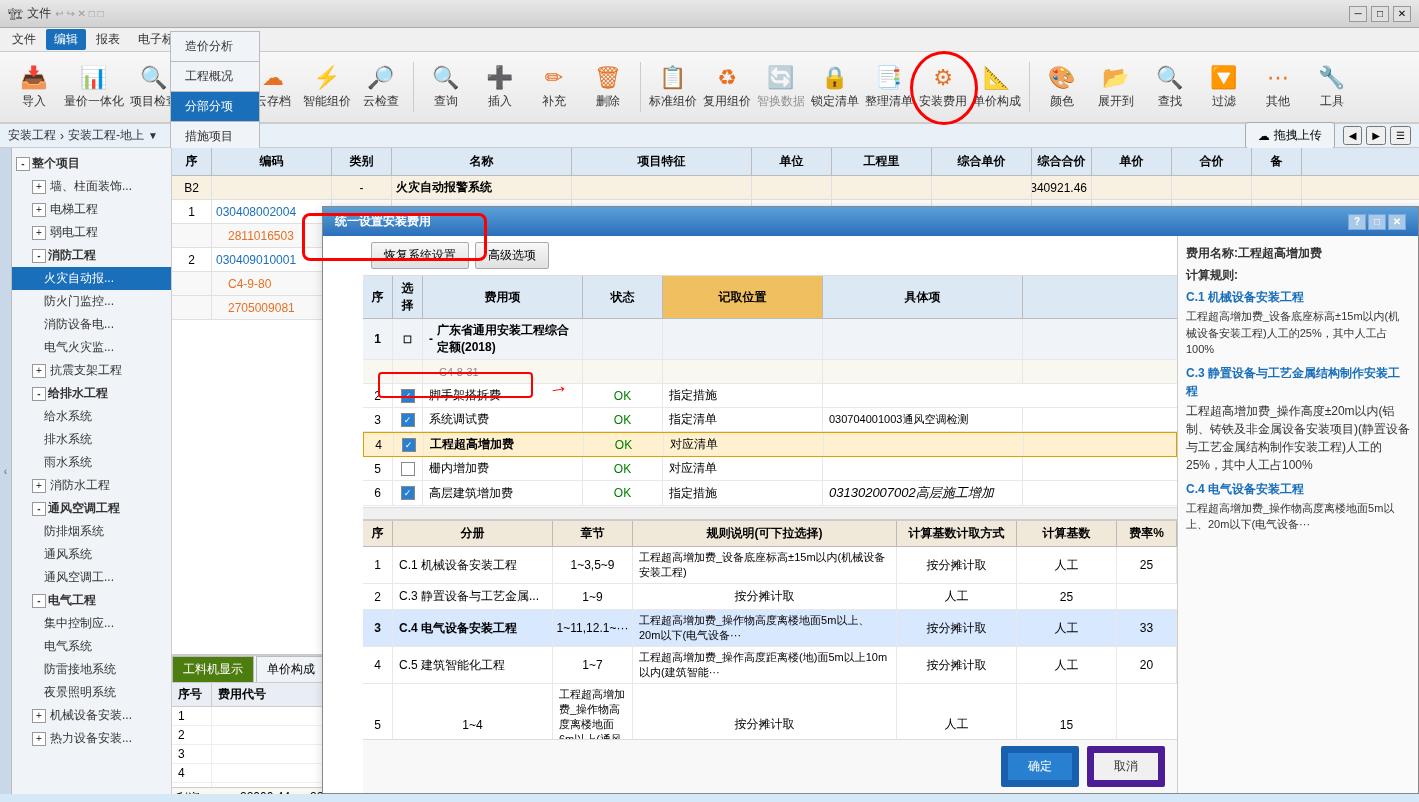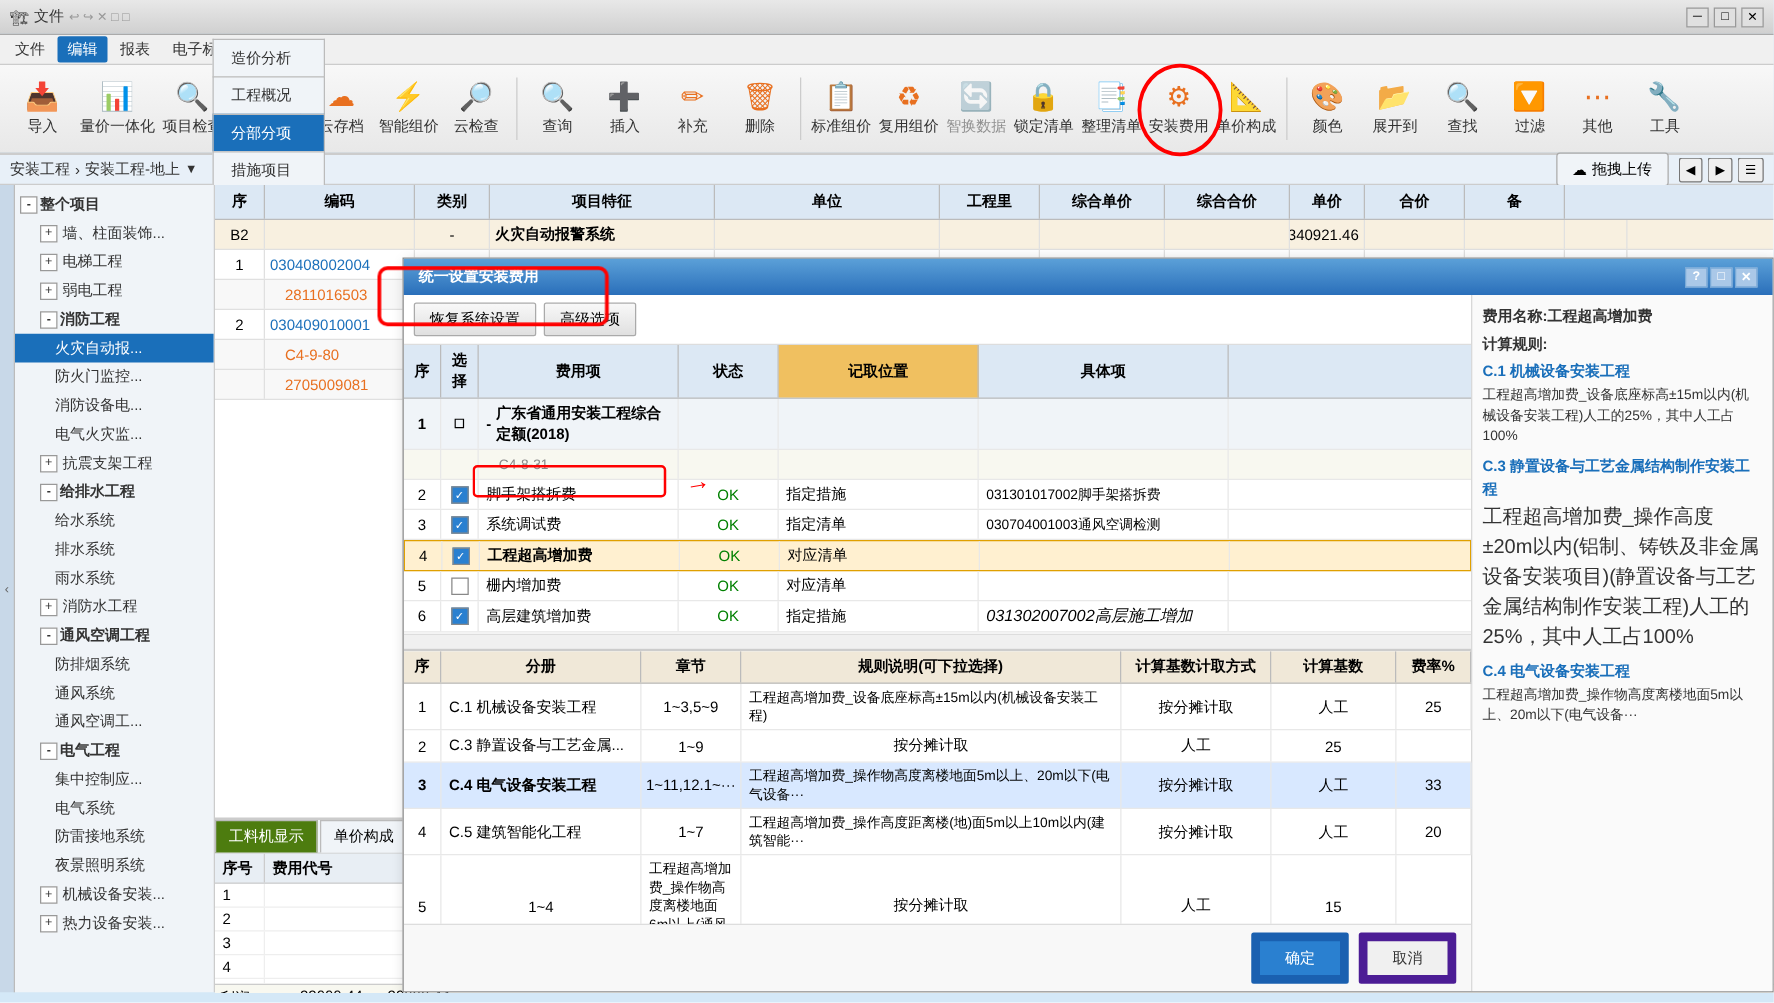--- a/index.html
+++ b/index.html
@@ -181,21 +181,21 @@
       padding: 6px 12px;
       font-size: 13px;
       font-weight: bold;
       display: flex;
       align-items: center;
       justify-content: space-between;
       flex-shrink: 0;
     }
     .dialog-title-btns { display: flex; gap: 2px; }
     .dialog-title-btn { width: 18px; height: 16px; background: #aac8e8; border: 1px solid #7aaad8; cursor: pointer; font-size: 10px; display: flex; align-items: center; justify-content: center; color: white; }
-    .dialog-content { display: flex; flex: 1; overflow: hidden; }
+    .dialog-content { display: flex; flex: 1; overflow: hidden; padding-left: 40px; }
     .dialog-left { flex: 1; display: flex; flex-direction: column; overflow: hidden; border-right: 1px solid #ccc; }
     .dialog-right { width: 240px; padding: 8px; font-size: 11px; color: #333; overflow-y: auto; line-height: 1.5; background: #fafafa; }
 
     .dialog-toolbar { padding: 6px 8px; display: flex; gap: 6px; border-bottom: 1px solid #ddd; flex-shrink: 0; }
     .dialog-toolbar-btn {
       padding: 4px 12px;
       background: linear-gradient(to bottom, #f8f8f8, #e0e0e0);
       border: 1px solid #aaa;
       cursor: pointer;
       border-radius: 2px;
@@ -523,20 +523,21 @@
       <span>热力设备安装...</span>
     </div>
   </div>
 
   <div class="content-area">
 
     <div class="table-header">
       <div class="th">序</div>
       <div class="th">编码</div>
       <div class="th">类别</div>
+      <div class="th">名称</div>
       <div class="th">项目特征</div>
       <div class="th">单位</div>
       <div class="th">工程里</div>
       <div class="th">综合单价</div>
       <div class="th">综合合价</div>
       <div class="th">单价</div>
       <div class="th">合价</div>
       <div class="th">备</div>
     </div>
 
@@ -679,21 +680,20 @@
               </div>
 
               <div class="inner-row">
                 <div class="itd center">2</div>
                 <div class="itd center checkbox-cell">
                   <div class="cb checked"></div>
                 </div>
                 <div class="itd">脚手架搭拆费</div>
                 <div class="itd center" style="color:green;">OK</div>
                 <div class="itd">指定措施</div>
-                <div class="itd" style="font-size:11px;">031301017002脚手架搭拆费</div>
               </div>
 
               <div class="inner-row">
                 <div class="itd center">3</div>
                 <div class="itd center checkbox-cell">
                   <div class="cb checked"></div>
                 </div>
                 <div class="itd">系统调试费</div>
                 <div class="itd center" style="color:green;">OK</div>
                 <div class="itd">指定清单</div>
@@ -808,21 +808,21 @@
               <button class="footer-btn secondary">取消</button>
             </div>
           </div>
 
           <div class="dialog-right">
             <div style="font-weight:bold;margin-bottom:4px;">费用名称:工程超高增加费</div>
             <div style="font-weight:bold;margin-bottom:4px;">计算规则:</div>
             <div style="font-weight:bold;color:#1a6fba;margin-bottom:2px;">C.1 机械设备安装工程</div>
             <div style="margin-bottom:6px;font-size:11px;">工程超高增加费_设备底座标高±15m以内(机械设备安装工程)人工的25%，其中人工占100%</div>
             <div style="font-weight:bold;color:#1a6fba;margin-bottom:2px;">C.3 静置设备与工艺金属结构制作安装工程</div>
-            <div style="margin-bottom:6px;font-size:16px;">工程超高增加费_操作高度±20m以内(铝制、铸铁及非金属设备安装项目)(静置设备与工艺金属结构制作安装工程)人工的25%，其中人工占100%</div>
+            <div style="margin-bottom:6px;font-size:12px;">工程超高增加费_操作高度±20m以内(铝制、铸铁及非金属设备安装项目)(静置设备与工艺金属结构制作安装工程)人工的25%，其中人工占100%</div>
             <div style="font-weight:bold;color:#1a6fba;margin-bottom:2px;">C.4 电气设备安装工程</div>
             <div style="margin-bottom:6px;font-size:11px;">工程超高增加费_操作物高度离楼地面5m以上、20m以下(电气设备···</div>
           </div>
         </div>
       </div>
 
     </div>
 
     <div style="position:absolute;bottom:0;left:0;right:0;height:140px;background:white;border-top:2px solid #ccc;z-index:0;">
       <div class="bottom-tabs">

